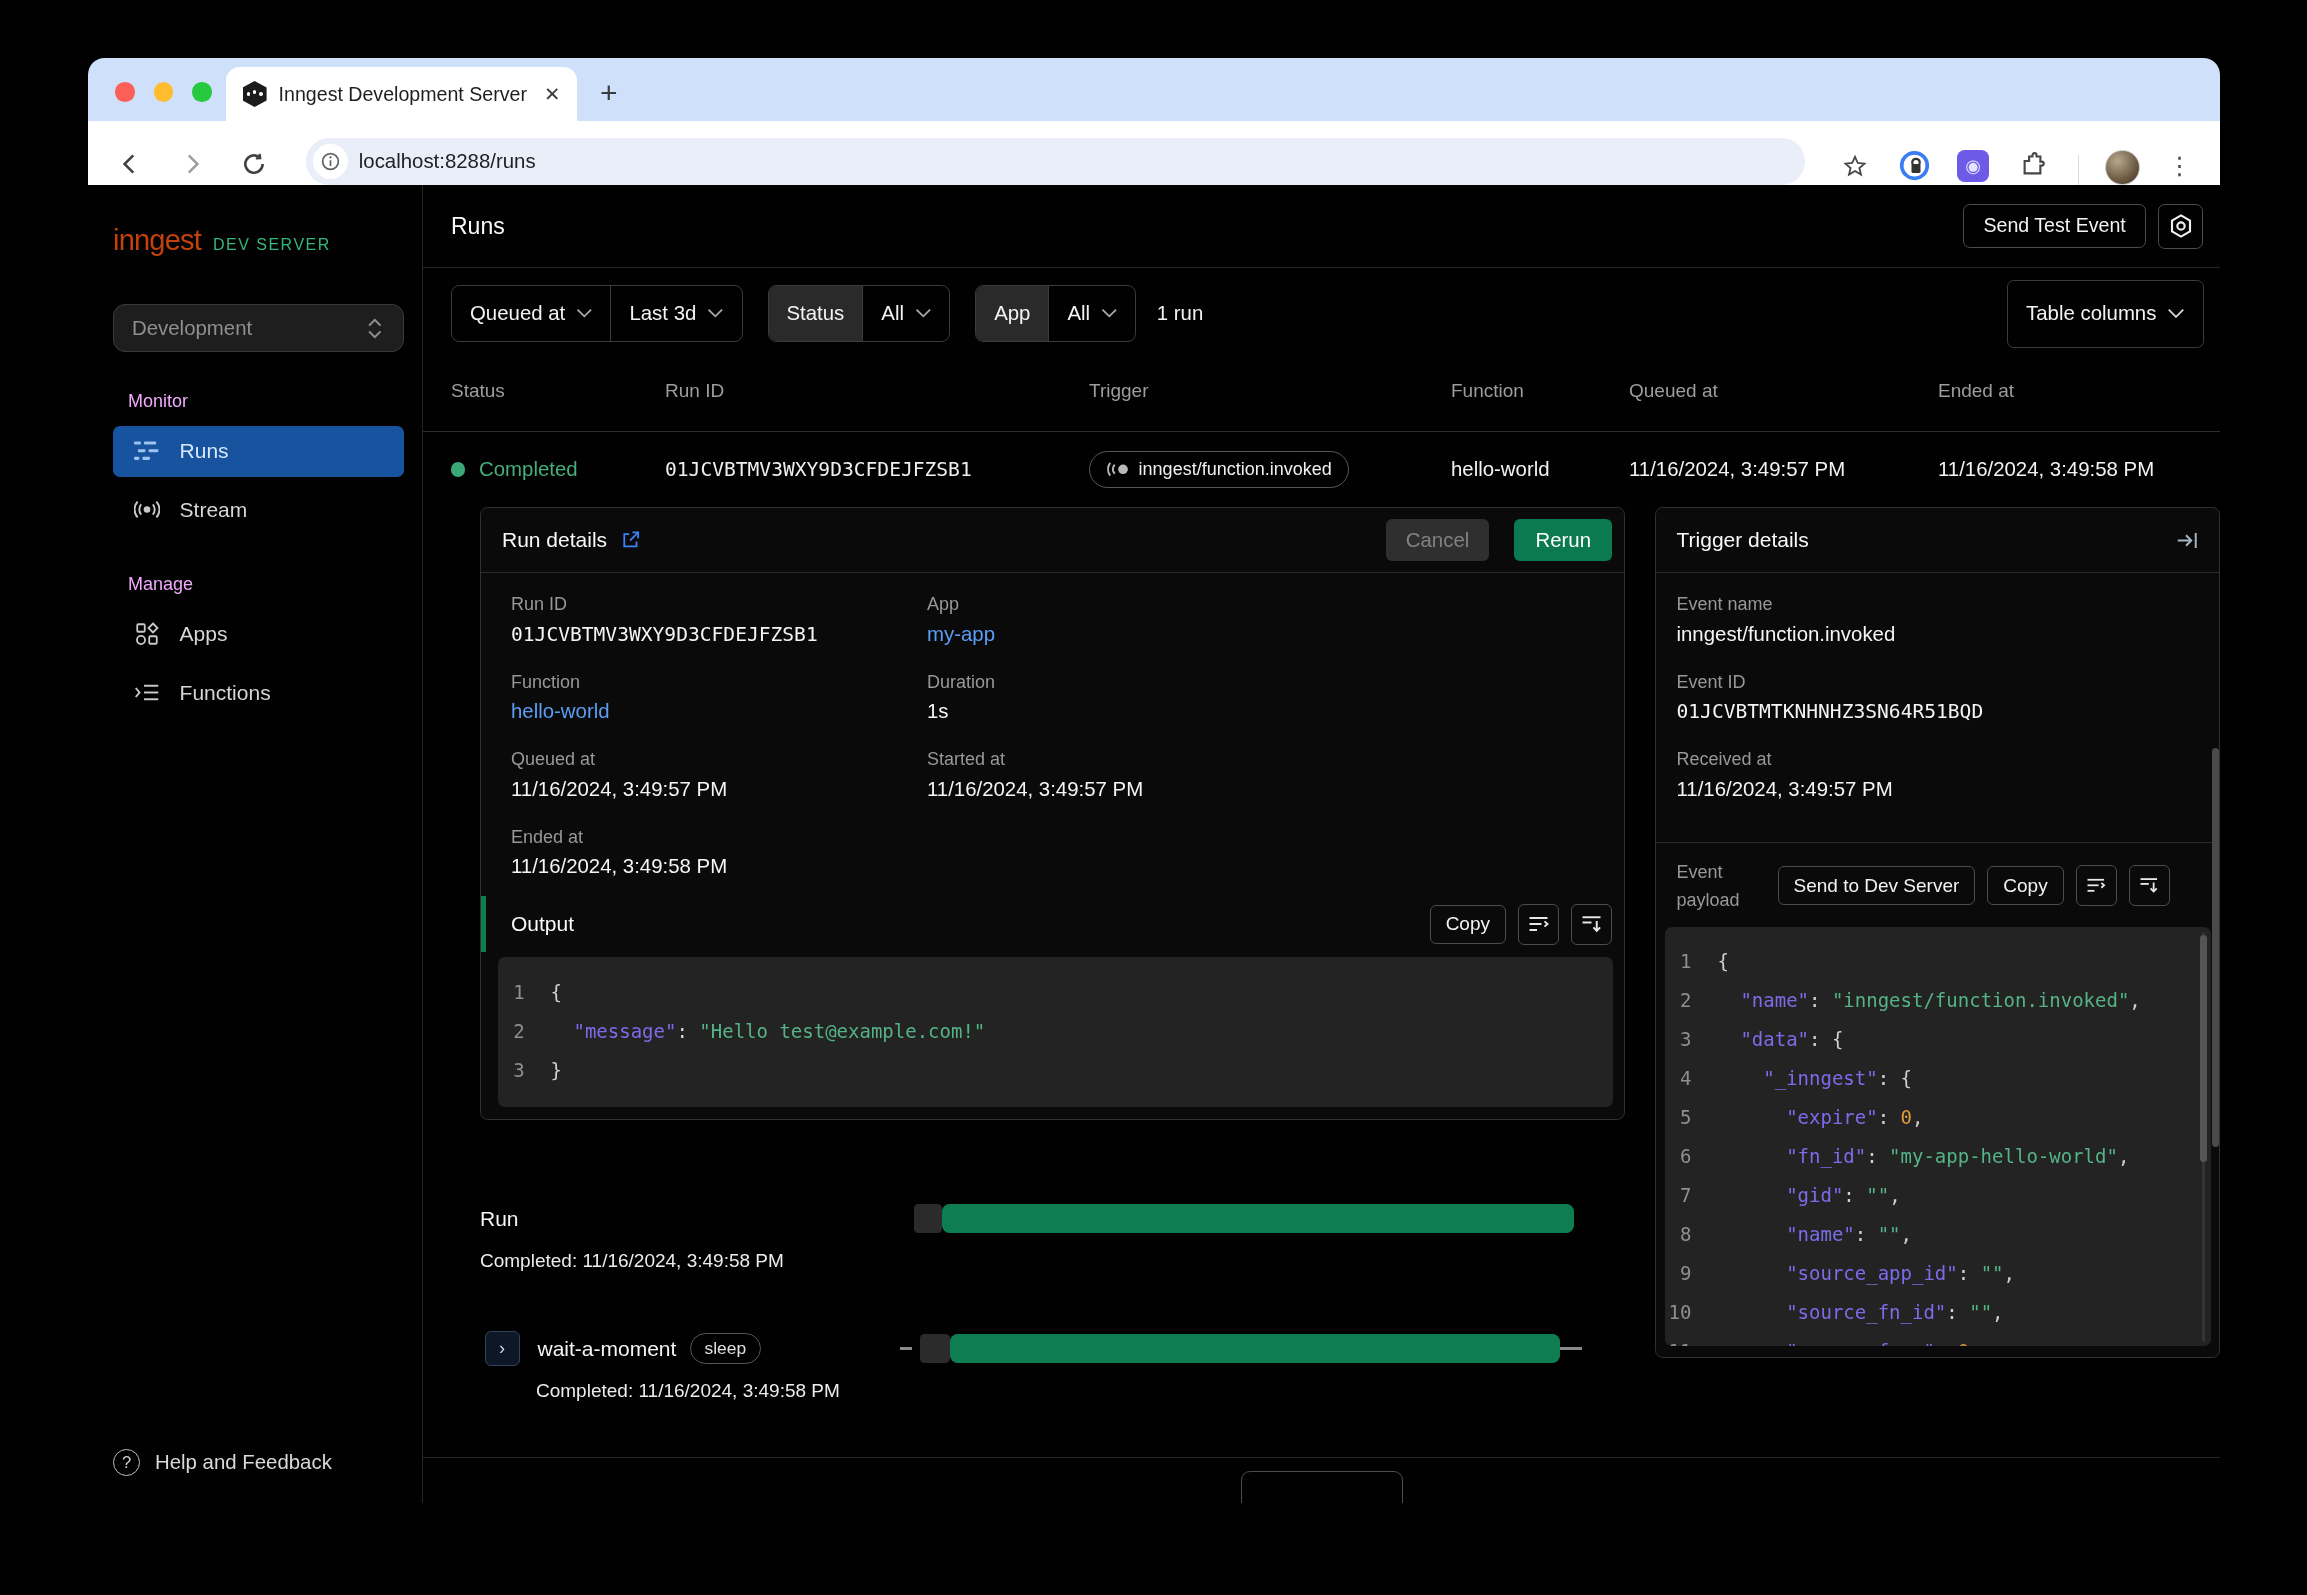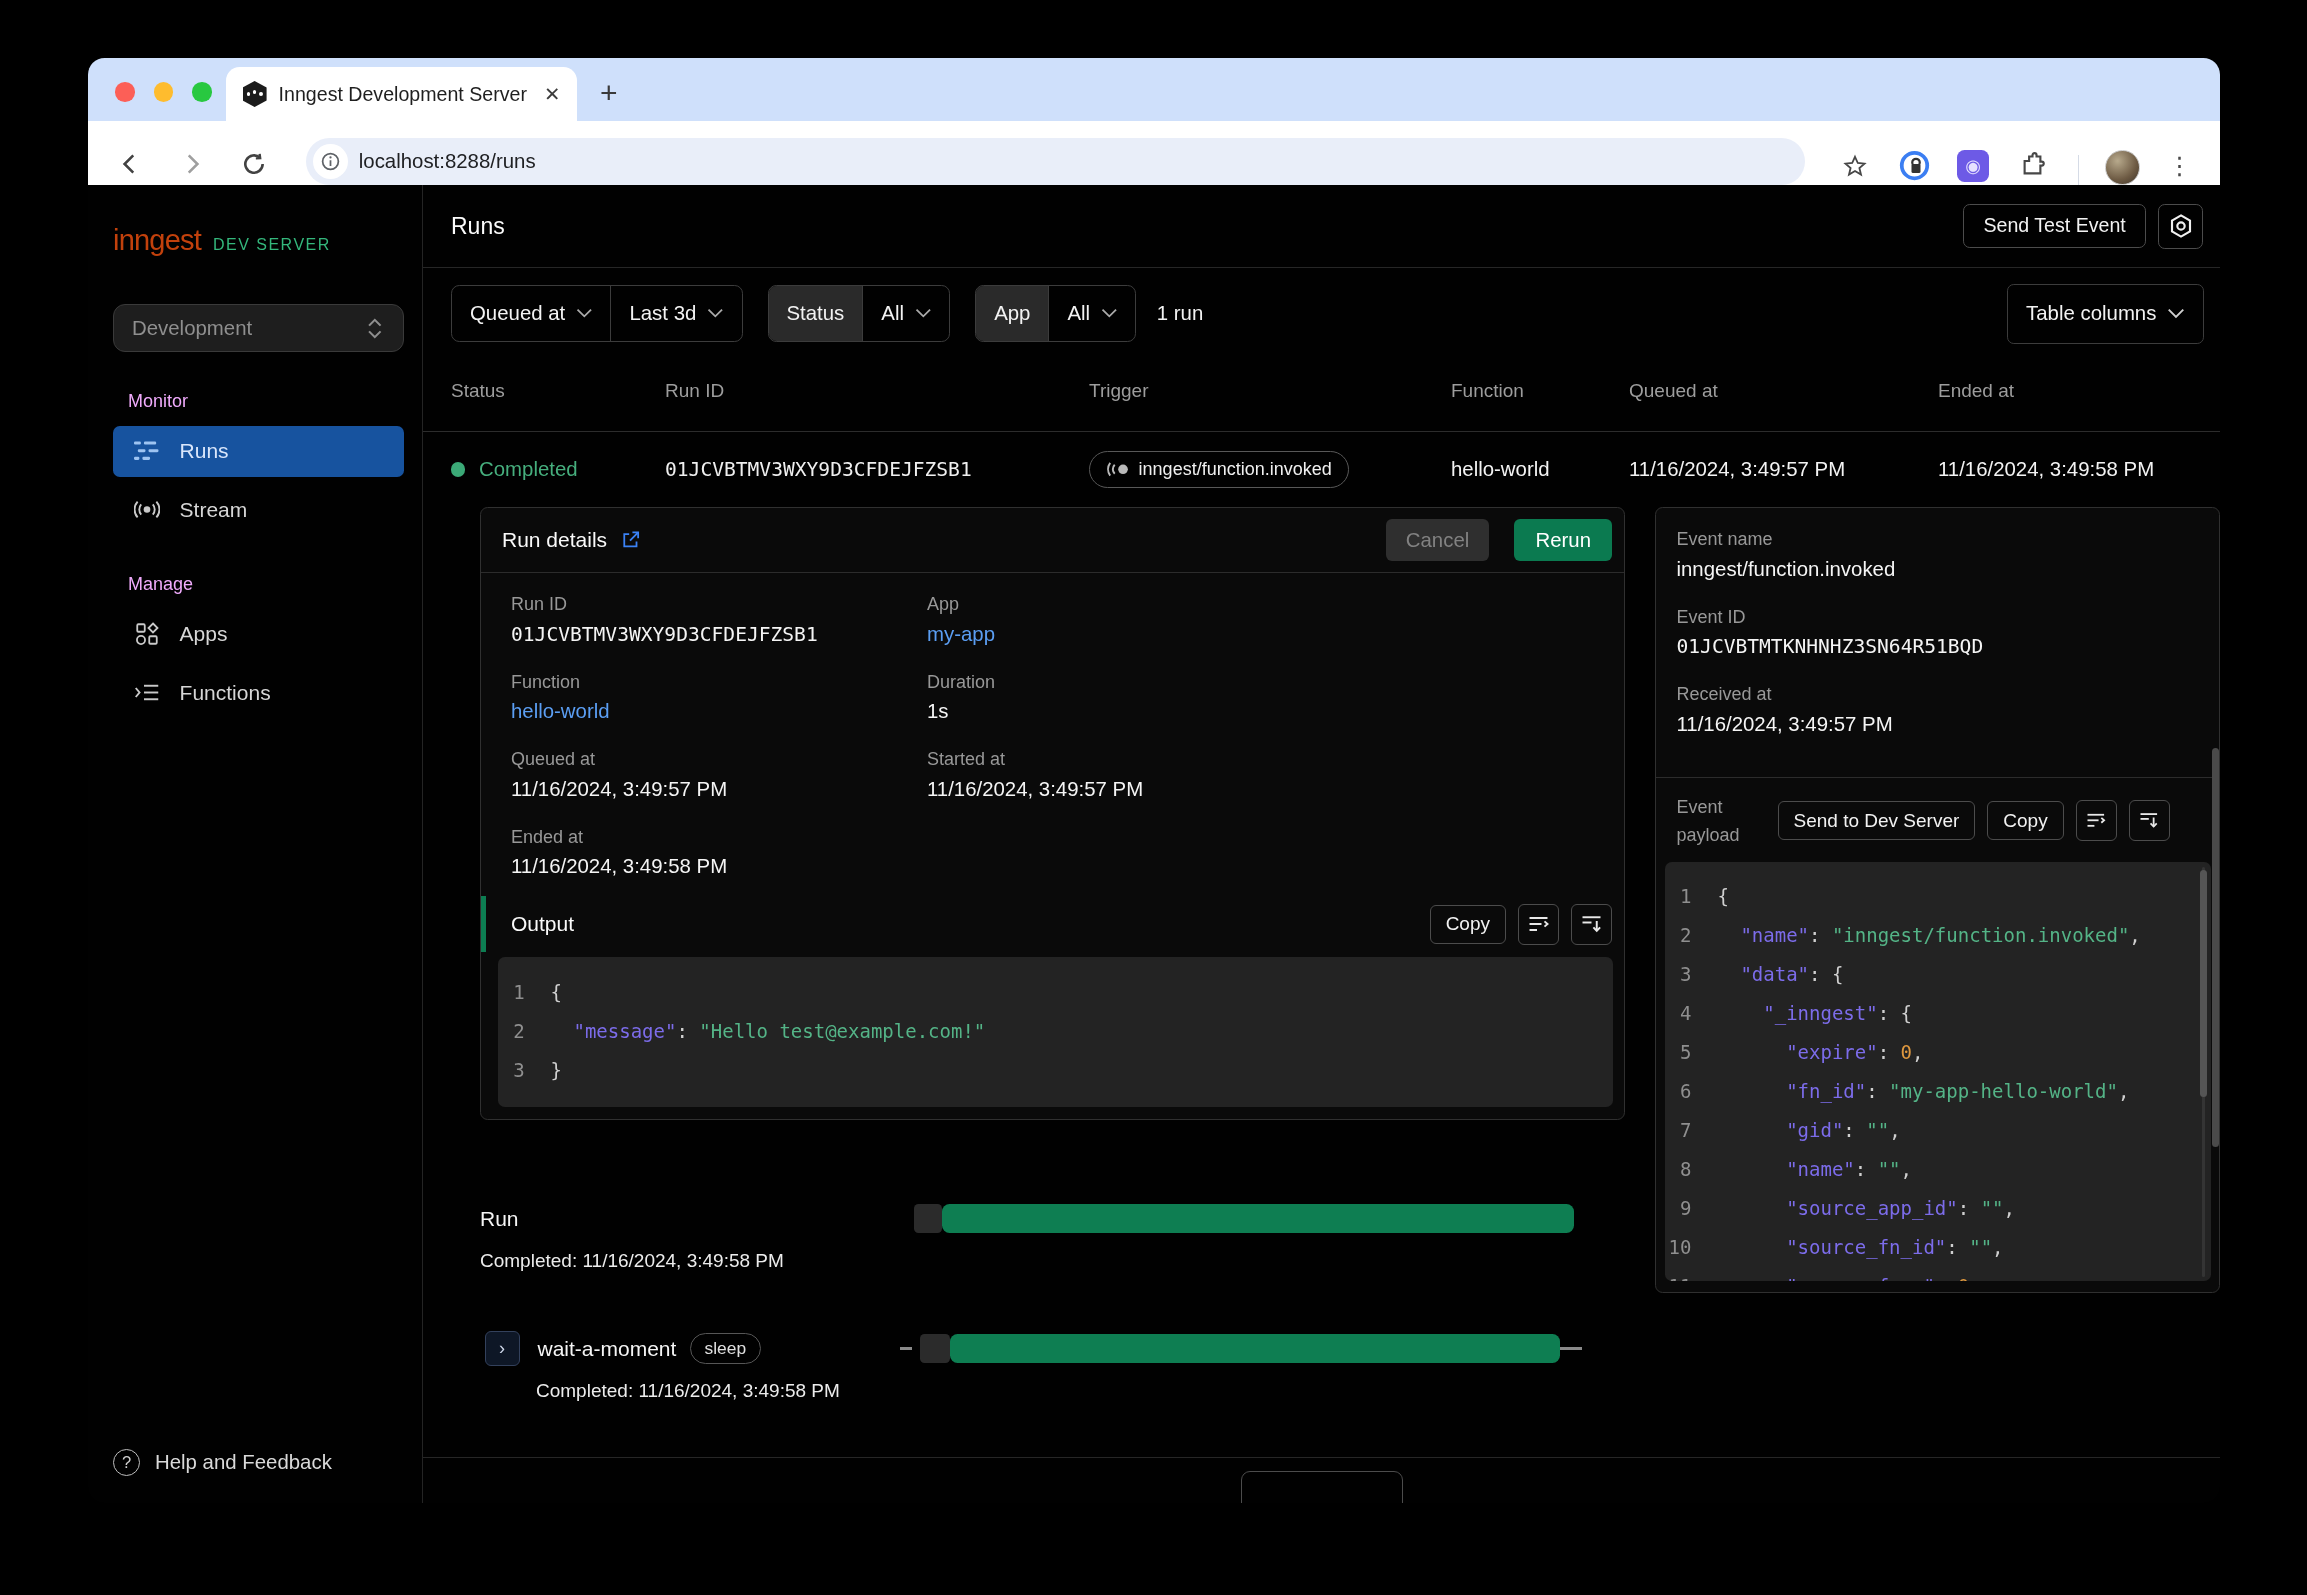--- a/index.html
+++ b/index.html
@@ -302,21 +302,21 @@
         <div class="fgroup">
           <span class="fseg lab">App</span>
           <span class="fseg">
             <span>All</span>
             <svg width="16.6" height="10.6" viewBox="0 0 22 14" fill="none" stroke="#a9a9a9" stroke-width="2.4">
                 <path d="M2 2 L11 11 L20 2"></path>
               </svg>
           </span>
         </div>
         <span class="runcount">1 run</span>
-        <div class="fgroup tablecols" style="border-radius:6.8px;height:60px">
+        <div class="fgroup tablecols" style="border-radius:6.8px;height:68px">
           <span class="fseg">
             <span>Table columns</span>
             <svg width="18" height="11.3" viewBox="0 0 22 14" fill="none" stroke="#cfcfcf" stroke-width="2.4">
                 <path d="M2 2 L11 11 L20 2"></path>
               </svg>
           </span>
         </div>
       </div>
 
       <div class="thead">
@@ -447,20 +447,29 @@
               <span class="bar grey" style="left:440px;width:29.5px"></span>
               <span class="bar green" style="left:470px;width:610px"></span>
               <span class="tick" style="left:1080px;width:22px"></span>
             </div>
             <div class="t-completed" style="padding-left:56px">Completed: 11/16/2024, 3:49:58 PM</div>
           </div>
         </div>
 
         <div class="rightcol">
           <div class="card">
+            <div class="card-h" style="padding-right:19.6px">
+              <span class="card-title">Trigger details</span>
+              <span class="grow"></span>
+              <svg width="23" height="21" viewBox="0 0 30 28" fill="none" stroke="#a7b6c6" stroke-width="2.6">
+                  <path d="M2 14 H20"></path>
+                  <path d="M13 7 L20 14 L13 21"></path>
+                  <path d="M26 4 V24"></path>
+                </svg>
+            </div>
             <div class="tfields">
               <div class="frow">
                 <div class="flabel">Event name</div>
                 <div class="fvalue">inngest/function.invoked</div>
               </div>
               <div class="frow">
                 <div class="flabel">Event ID</div>
                 <div class="fvalue mono" style="font-size:19.6px">01JCVBTMTKNHNHZ3SN64R51BQD</div>
               </div>
               <div class="frow">

